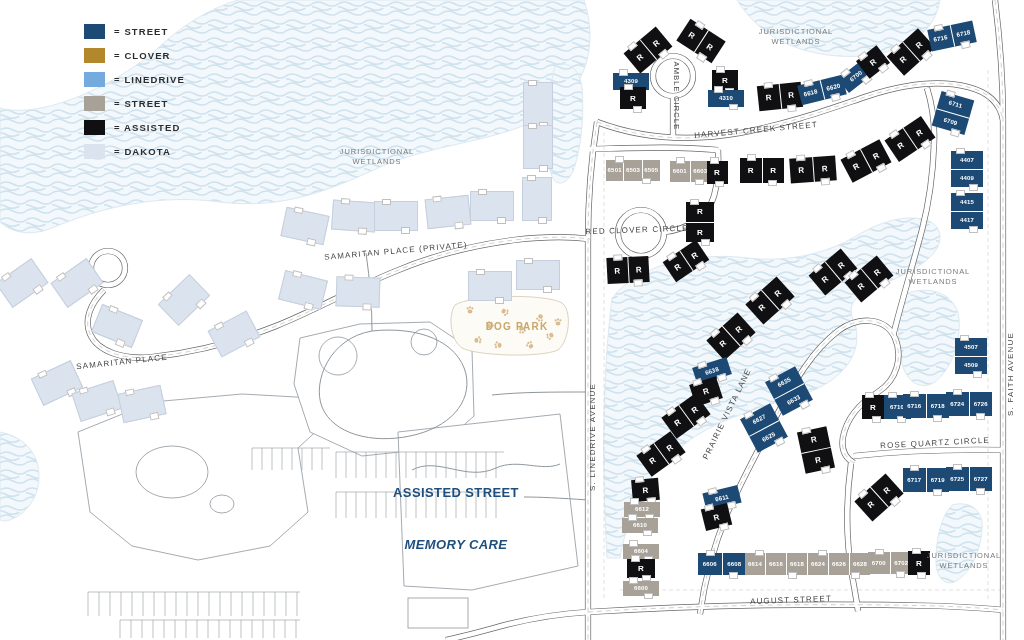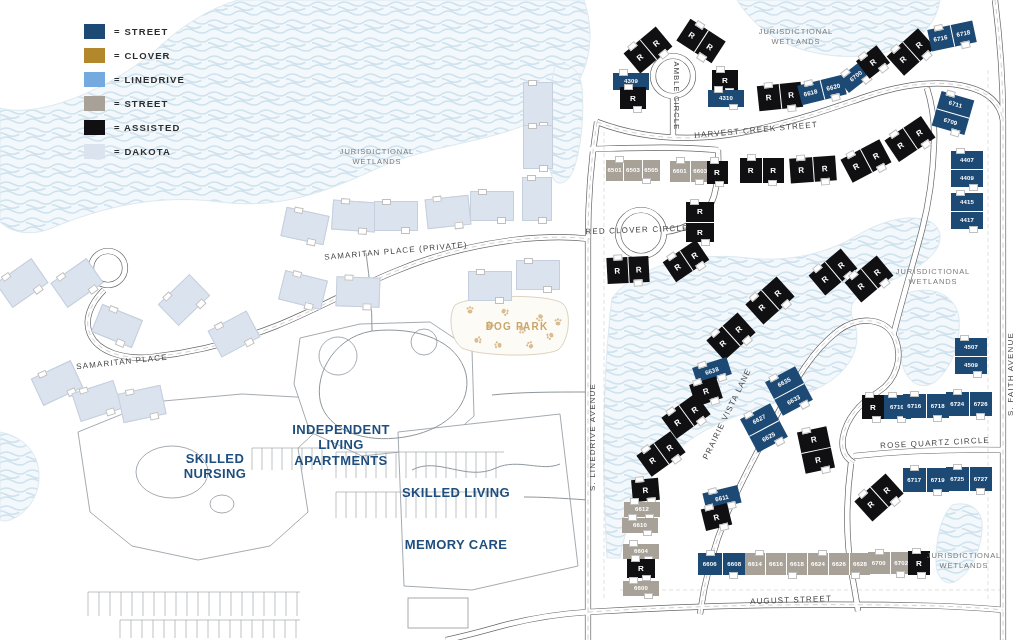--- a/index.html
+++ b/index.html
@@ -494,24 +494,22 @@
   <div class="street-label ctr" style="left:396px;top:251px;transform:translate(-50%,-50%) rotate(-5deg);">SAMARITAN PLACE (PRIVATE)</div>
   <div class="street-label ctr" style="left:592px;top:437px;transform:translate(-50%,-50%) rotate(-90deg);">S. LINEDRIVE AVENUE</div>
   <div class="street-label ctr" style="left:676px;top:96px;transform:translate(-50%,-50%) rotate(90deg);font-size:7.5px;">AMBLE CIRCLE</div>
   <div class="street-label ctr" style="left:756px;top:130px;transform:translate(-50%,-50%) rotate(-5deg);">HARVEST CREEK STREET</div>
   <div class="street-label ctr" style="left:637px;top:230px;transform:translate(-50%,-50%) rotate(-2deg);">RED CLOVER CIRCLE</div>
   <div class="street-label ctr" style="left:727px;top:414px;transform:translate(-50%,-50%) rotate(-64deg);">PRAIRIE VISTA LANE</div>
   <div class="street-label ctr" style="left:935px;top:443px;transform:translate(-50%,-50%) rotate(-3deg);">ROSE QUARTZ CIRCLE</div>
   <div class="street-label ctr" style="left:791px;top:600px;transform:translate(-50%,-50%) rotate(-2deg);">AUGUST STREET</div>
   <div class="street-label ctr" style="left:1010px;top:374px;transform:translate(-50%,-50%) rotate(-90deg);">S. FAITH AVENUE</div>
 
-  <div class="area-label ctr" style="left:215px;top:466px;width:100px;">SKILLED NURSING</div>
-  <div class="area-label ctr" style="left:341px;top:445px;width:132px;">INDEPENDENT LIVING APARTMENTS</div>
-  <div class="area-label ctr" style="left:456px;top:493px;width:160px;">SKILLED LIVING</div>
-  <div class="area-label ctr" style="left:456px;top:545px;width:140px;">MEMORY CARE</div>
+  <div class="area-label ctr" style="left:456px;top:493px;width:160px;">ASSISTED STREET</div>
+  <div class="area-label ctr" style="left:456px;top:545px;width:140px;font-style:italic;">MEMORY CARE</div>
   <div class="dogpark-label ctr" style="left:517px;top:326px;">DOG PARK</div>
 
   <div class="wetland-label ctr" style="left:377px;top:157px;">JURISDICTIONAL WETLANDS</div>
   <div class="wetland-label ctr" style="left:796px;top:37px;">JURISDICTIONAL WETLANDS</div>
   <div class="wetland-label ctr" style="left:933px;top:277px;">JURISDICTIONAL WETLANDS</div>
   <div class="wetland-label ctr" style="left:964px;top:561px;">JURISDICTIONAL WETLANDS</div>
 
 </div>
 
 </body></html>

